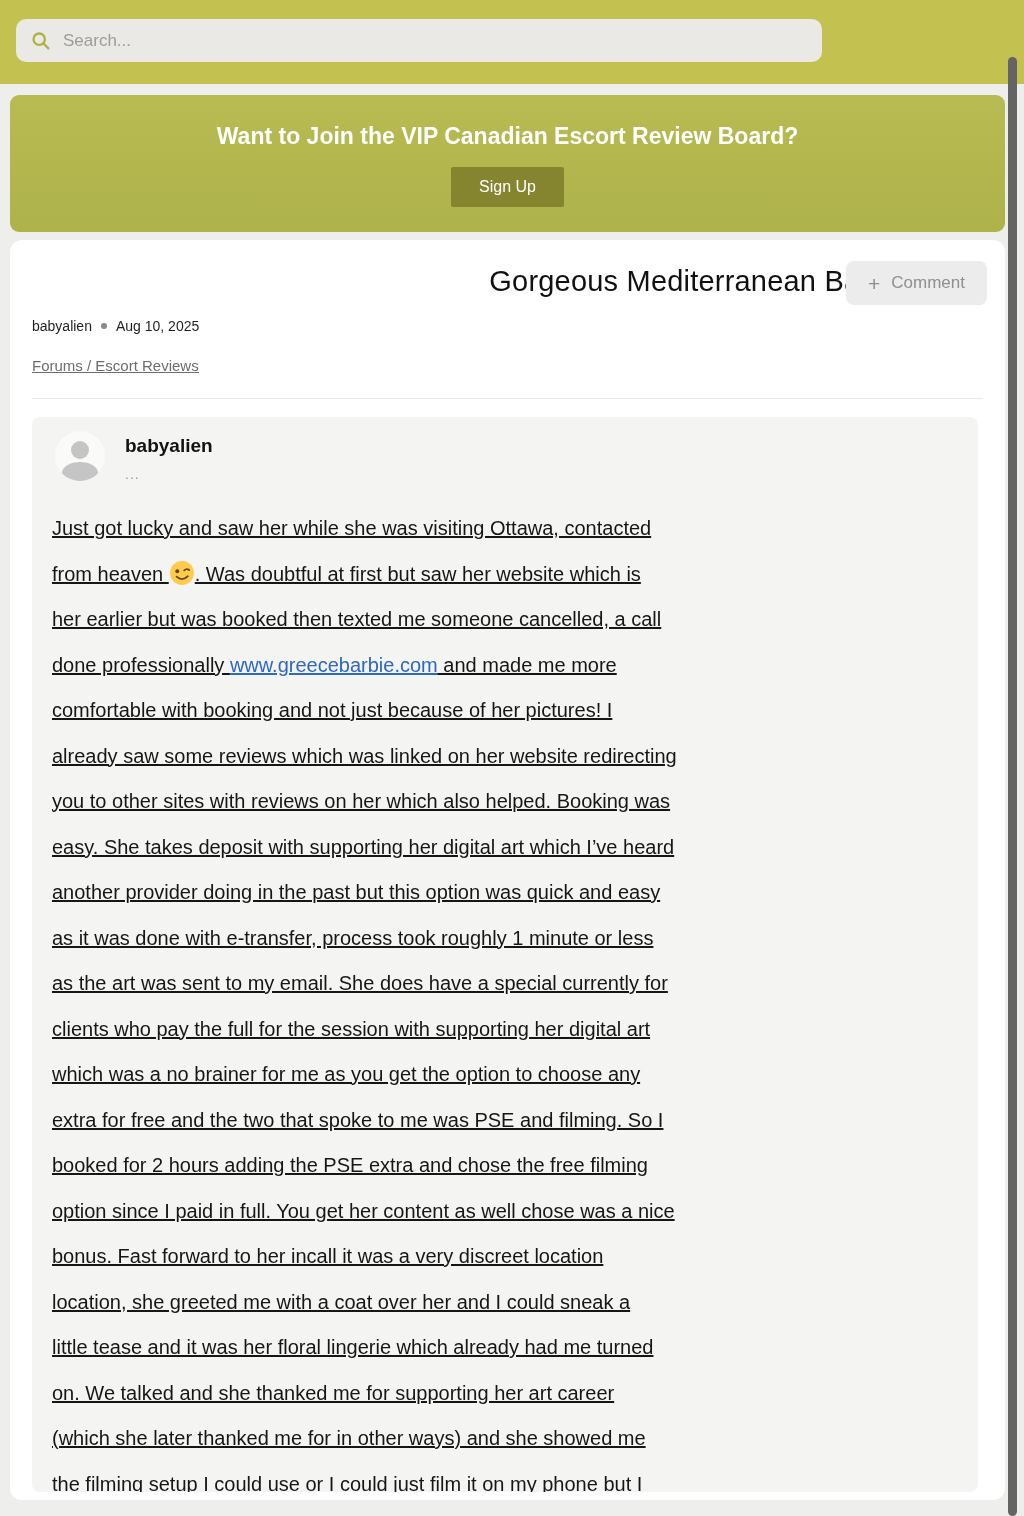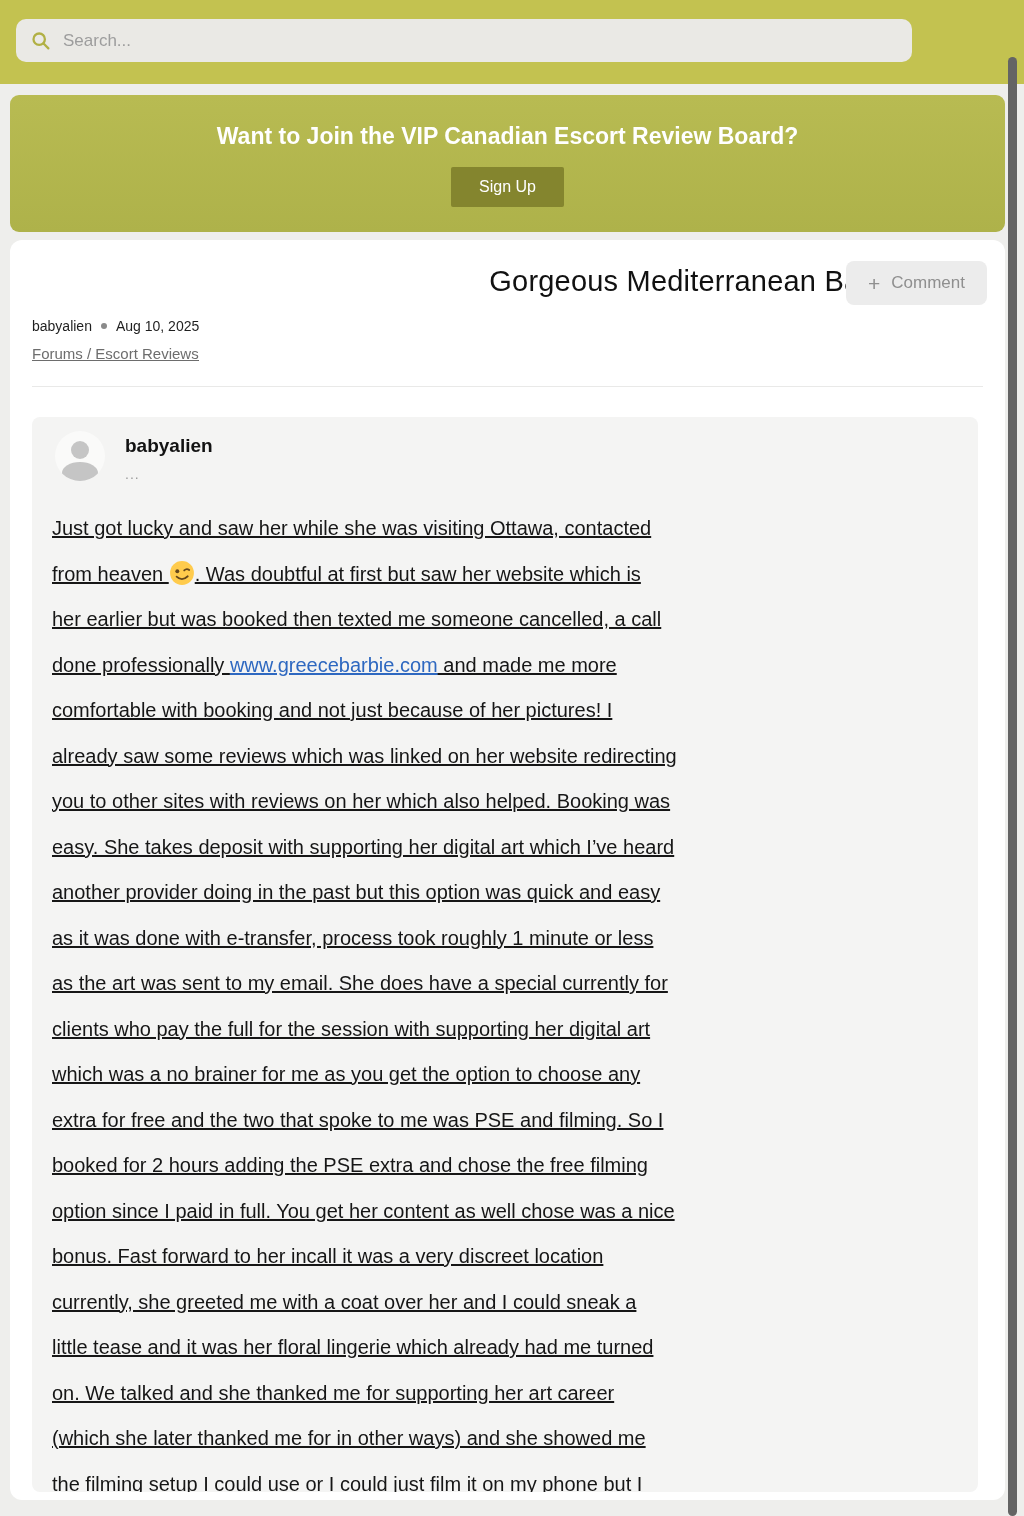--- a/index.html
+++ b/index.html
@@ -11,21 +11,21 @@
     overflow:hidden;
     color:#161616;
   }
 
   
   .topbar {
     position:absolute; top:0; left:0; width:1024px; height:84px;
     background:#c3c250;
   }
   .search-box {
-    position:absolute; left:16px; top:19px; width:896px; height:43px;
+    position:absolute; left:16px; top:19px; width:806px; height:43px;
     background:#eae9e5; border-radius:10px;
     display:flex; align-items:center; gap:12px; padding:0 14px;
   }
   .search-icon svg { display:block; }
   .search-box input {
     flex:1; border:none; background:transparent; outline:none;
     font-family:"Liberation Sans", sans-serif;
     font-size:17px; color:#444;
   }
   .search-box input::placeholder { color:#9d9d9d; }
@@ -62,21 +62,21 @@
     display:flex; align-items:center; gap:11px; padding:0 22px;
     font-family:"Liberation Sans", sans-serif;
     font-size:17px; color:#8f8f8f; cursor:pointer;
   }
   .plus-glyph { font-size:21px; font-weight:400; color:#8f8f8f; line-height:1; }
   .meta-row {
     margin-top:20px; display:flex; align-items:center; gap:9px;
     font-size:14px; color:#1f1f1f;
   }
   .meta-dot { width:6px; height:6px; border-radius:50%; background:#8a8a8a; }
-  .breadcrumb-row { margin-top:11px;text-decoration:underline; }
+  .breadcrumb-row { margin-top:23px;text-decoration:underline; }
   .breadcrumb {
     font-size:15px; color:#6d6d6d; text-decoration:underline; cursor:pointer;
   }
   .divider { margin-top:23px; height:1px; background:#e9e9e8; }
 
   
   .post-card {
     position:absolute; left:22px; top:177px; width:946px; height:1075px;
     background:#f4f4f3; border-radius:8px; overflow:hidden;
   }
@@ -179,21 +179,21 @@
         <div class="post-line">easy. She takes deposit with supporting her digital art which I’ve heard</div>
         <div class="post-line">another provider doing in the past but this option was quick and easy</div>
         <div class="post-line">as it was done with e-transfer, process took roughly 1 minute or less</div>
         <div class="post-line">as the art was sent to my email. She does have a special currently for</div>
         <div class="post-line">clients who pay the full for the session with supporting her digital art</div>
         <div class="post-line">which was a no brainer for me as you get the option to choose any</div>
         <div class="post-line">extra for free and the two that spoke to me was PSE and filming. So I</div>
         <div class="post-line">booked for 2 hours adding the PSE extra and chose the free filming</div>
         <div class="post-line">option since I paid in full. You get her content as well chose was a nice</div>
         <div class="post-line">bonus. Fast forward to her incall it was a very discreet location</div>
-        <div class="post-line">currently, she greeted me with a coat over her and I could sneak a</div>
+        <div class="post-line">location, she greeted me with a coat over her and I could sneak a</div>
         <div class="post-line">little tease and it was her floral lingerie which already had me turned</div>
         <div class="post-line">on. We talked and she thanked me for supporting her art career</div>
         <div class="post-line">(which she later thanked me for in other ways) and she showed me</div>
         <div class="post-line">the filming setup I could use or I could just film it on my phone but I</div>
       </div>
   </div>
 </div>
 
 <div class="scrollbar-thumb"></div>
 

